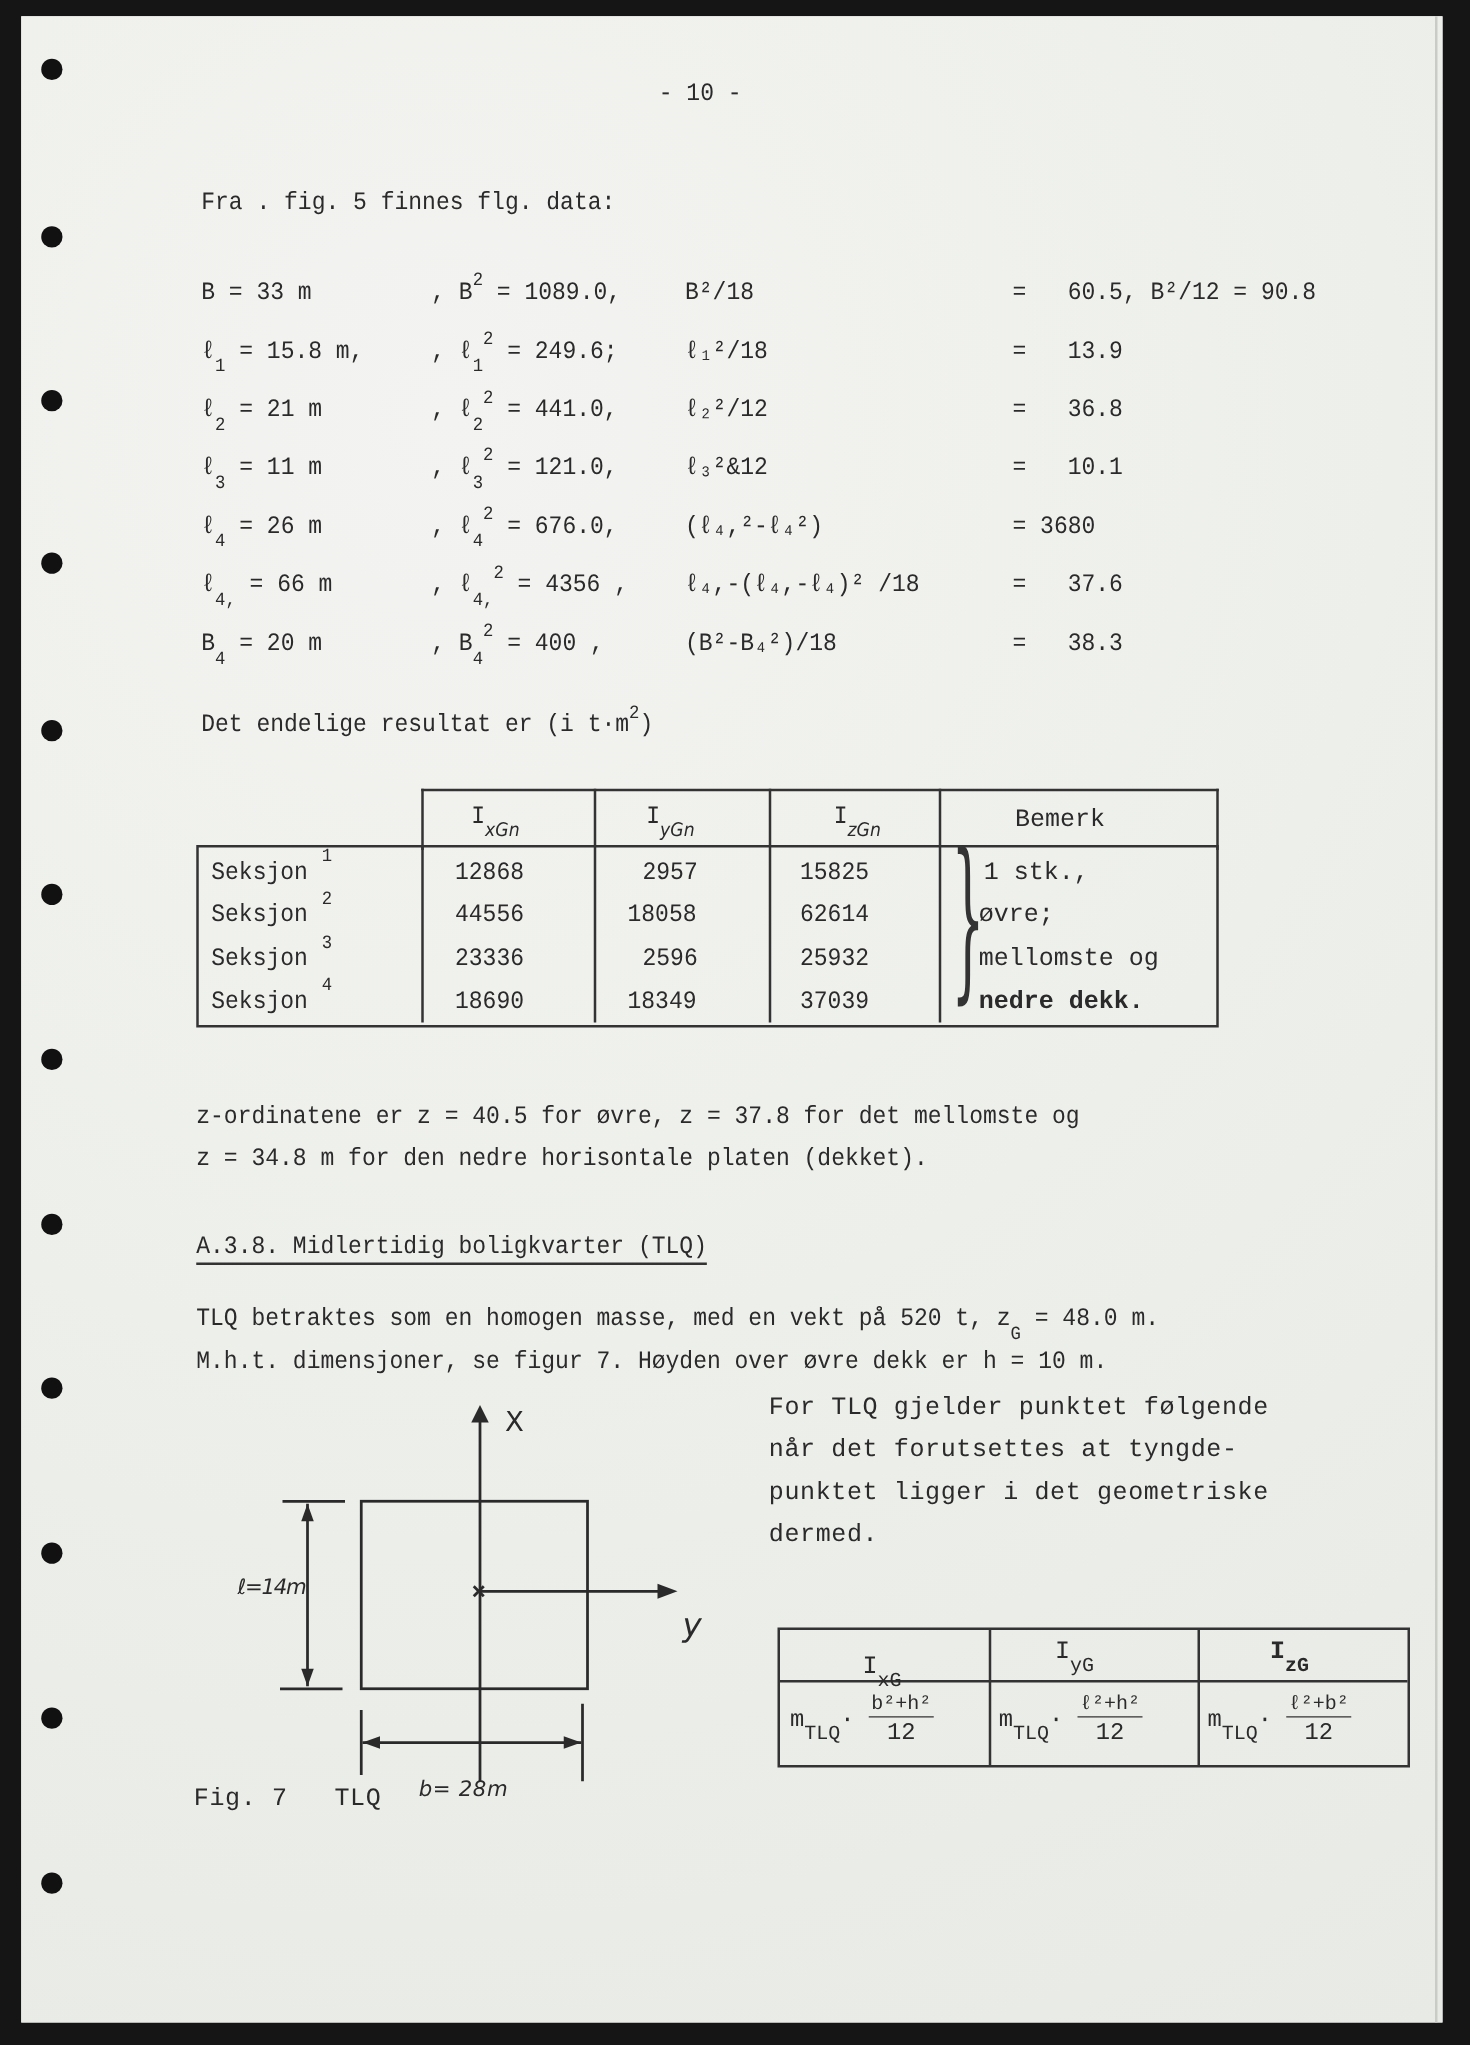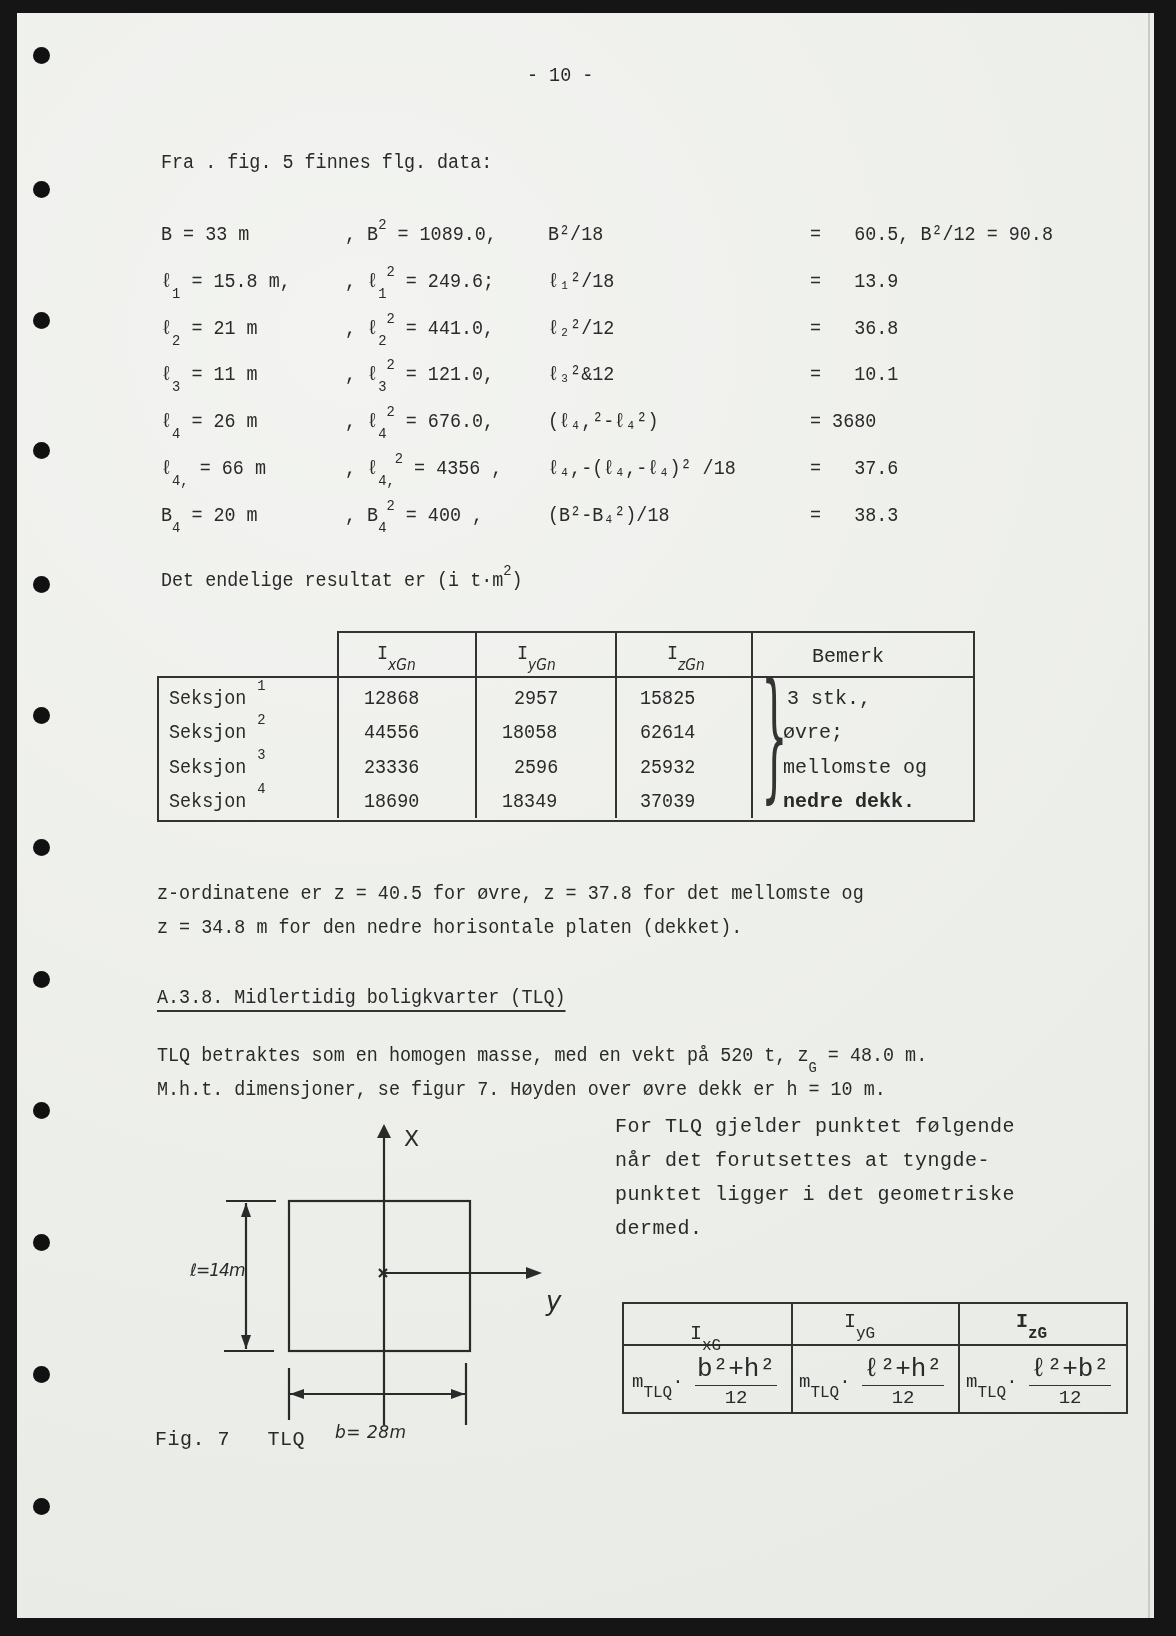--- a/index.html
+++ b/index.html
@@ -33,21 +33,21 @@
   .tbl1 .hdr-box { position:absolute; left:180px; top:0; width:634px; height:47px; border:2px solid #333; border-bottom:none; }
   .tbl1 .body-box { position:absolute; left:0; top:45px; width:814px; height:142px; border:2px solid #333; }
   .vline { position:absolute; width:2px; background:#333; }
   .cell { position:absolute; font-size:20px; white-space:nowrap; }
   .brace { position:absolute; font-family: "DejaVu Serif", serif; font-size: 140px; line-height:1; transform: scaleX(0.3); transform-origin:left top; color:#333; }
 
   
   .tbl2 { position:absolute; left: 622px; top: 1302px; width: 502px; height: 108px; border:2px solid #333; }
   .tbl2 .hline { position:absolute; left:0; right:0; top:40px; height:2px; background:#333; }
   .frac { display:inline-block; vertical-align: middle; text-align:center; }
-  .frac .num { display:block; border-bottom: 1.5px solid #333; padding: 0 2px 1px 2px; font-size:26px; }
+  .frac .num { display:block; border-bottom: 1.5px solid #333; padding: 0 2px 1px 2px; font-size:16px; }
   .frac .den { display:block; font-size:19px; padding-top:1px;text-align:center; }
   .underline { border-bottom: 2px solid #333; padding-bottom: 2px; }
   .hand { font-family: "DejaVu Sans", sans-serif; font-style: italic; }
 </style>
 </head>
 <body>
 
 <div class="page">
   <div class="rightline" style="left:1131px;top:0;height:1605px;"></div>
 
@@ -134,21 +134,21 @@
       <div class="cell narrow" style="left: 207px; top: 125px;">23336</div>
       <div class="cell narrow" style="left: 357px; top: 125px;">2596</div>
       <div class="cell narrow" style="left: 483px; top: 125px;">25932</div>
       <div class="cell narrow" style="left: 12px; top: 159px;">Seksjon <sup style="top:-6px">4</sup></div>
       <div class="cell narrow" style="left: 207px; top: 159px;">18690</div>
       <div class="cell narrow" style="left: 345px; top: 159px;">18349</div>
       <div class="cell narrow" style="left: 483px; top: 159px;">37039</div>
     </div>
 
   <div class="brace" style="left:604px;top:34px;">}</div>
-  <div class="cell" style="left:630px;top:56px;">3 stk.,</div>
+  <div class="cell" style="left:630px;top:56px;">1 stk.,</div>
   <div class="cell" style="left:626px;top:90px;">øvre;</div>
   <div class="cell" style="left:626px;top:125px;text-align:center;">mellomste og</div>
   <div class="cell" style="left:626px;top:159px;font-weight:bold;">nedre dekk.</div>
 </div>
 
 <div class="t narrow" style="left:157px;top:884px;">z-ordinatene er z = 40.5 for øvre, z = 37.8 for det mellomste og</div>
 <div class="t narrow" style="left:157px;top:918px;">z = 34.8 m for den nedre horisontale platen (dekket).</div>
 
 <div class="t narrow underline" style="left:157px;top:988px;">A.3.8.  Midlertidig boligkvarter (TLQ)</div>
 

